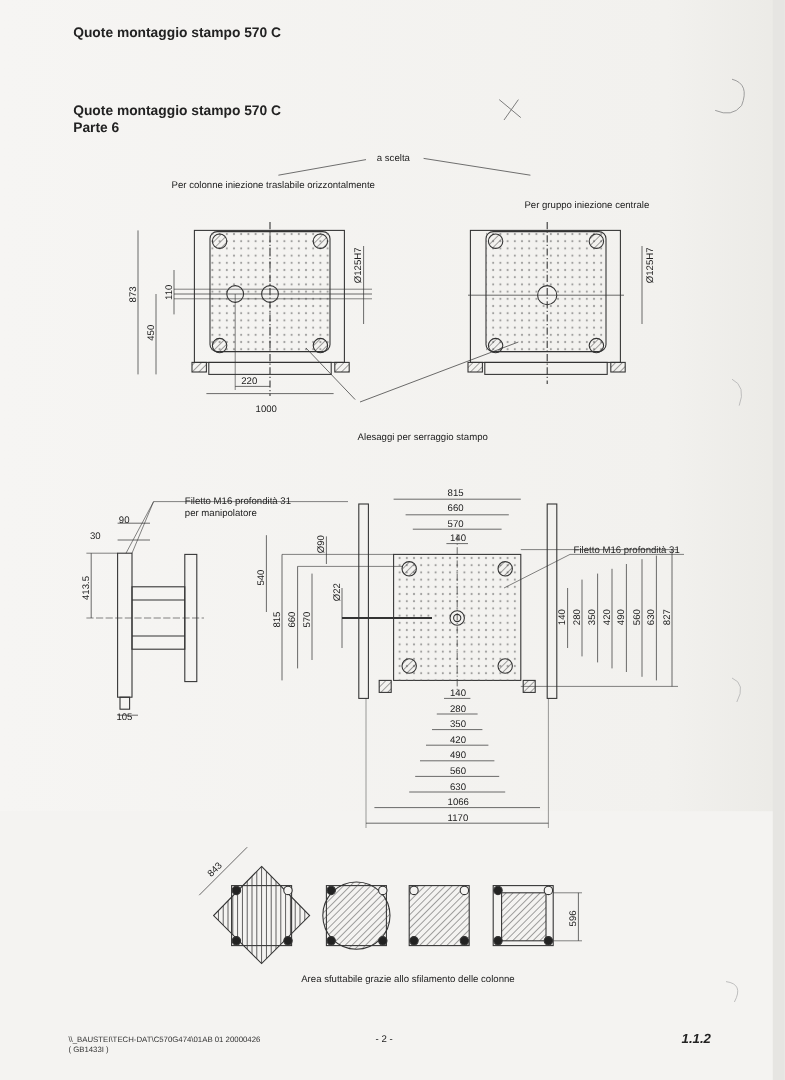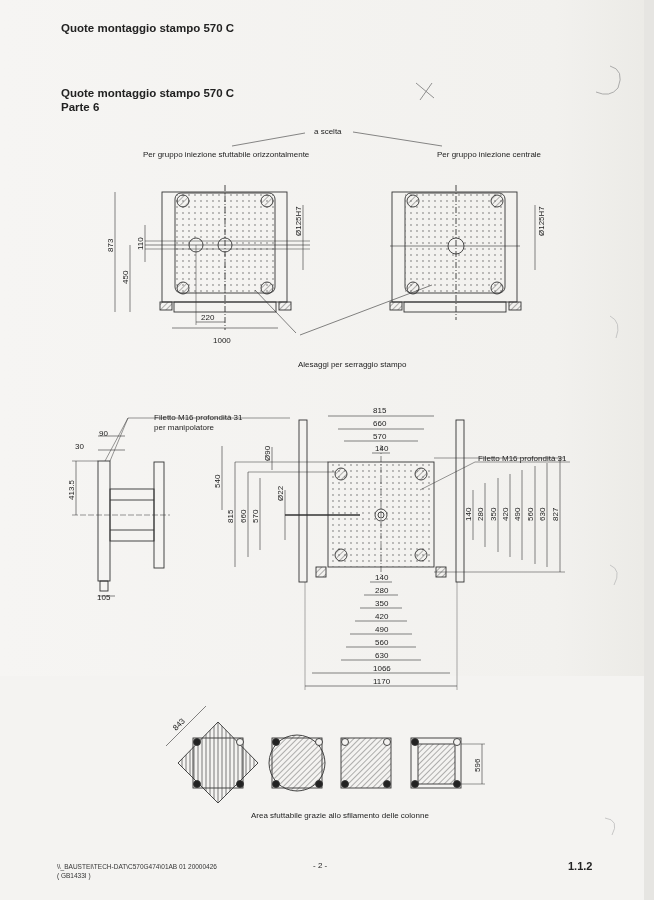--- a/index.html
+++ b/index.html
@@ -9,38 +9,38 @@
   .hdr-title{position:absolute;left:61px;top:22px;font-size:11.5px;font-weight:bold;}
   .logo{position:absolute;left:458px;top:22px;width:122px;}
   .logo-text{font-family:"DejaVu Sans",sans-serif;font-weight:bold;font-size:23px;letter-spacing:1px;color:#111;transform:scaleY(1.05);line-height:26px;}
   .logo-bar{height:7px;background:#bdbdbd;margin-top:2px;}
   .title{position:absolute;left:61px;top:86px;font-size:11.5px;font-weight:bold;line-height:14px;}
   .txt{position:absolute;font-size:8px;white-space:nowrap;color:#222;}
   svg{position:absolute;left:0;top:0;}
   .dim{font-size:8px;fill:#222;font-family:"Liberation Sans",sans-serif;}
   .foot{position:absolute;font-size:6.5px;color:#333;line-height:9px;}
   .pgnum{position:absolute;left:313px;top:861px;font-size:8px;}
-  .sect{position:absolute;left:568px;top:860px;font-size:11px;font-weight:bold;}
+  .sect{position:absolute;left:568px;top:860px;font-size:11px;font-weight:bold;font-style:italic;}
 </style>
 </head>
 <body>
 
 <div class="page">
   <div class="edge"></div>
 
   <div class="hdr-title">Quote montaggio stampo 570 C</div>
 
   <div class="title">
     <div>Quote montaggio stampo 570 C</div>
     <div>Parte 6</div>
   </div>
 
   <div class="txt" style="left:314px;top:127px;">a scelta</div>
-  <div class="txt" style="left:143px;top:150px;">Per gruppo iniezione sfuttabile orizzontalmente</div>
-  <div class="txt" style="left:401px;top:150px;padding-left:36px;">Per gruppo iniezione centrale</div>
+  <div class="txt" style="left:143px;top:150px;">Per colonne iniezione traslabile orizzontalmente</div>
+  <div class="txt" style="left:401px;top:166px;padding-left:36px;">Per gruppo iniezione centrale</div>
 
   <svg width="654" height="900">
     <defs>
       <pattern id="hatch" width="4" height="4" patternUnits="userSpaceOnUse" patternTransform="rotate(45)">
         <line x1="0" y1="0" x2="0" y2="4" stroke="#444" stroke-width="0.8"></line>
       </pattern>
       <pattern id="vhatch" width="4" height="4" patternUnits="userSpaceOnUse">
         <line x1="2" y1="0" x2="2" y2="4" stroke="#444" stroke-width="0.7"></line>
       </pattern>
       <pattern id="dots" width="6" height="6" patternUnits="userSpaceOnUse">

